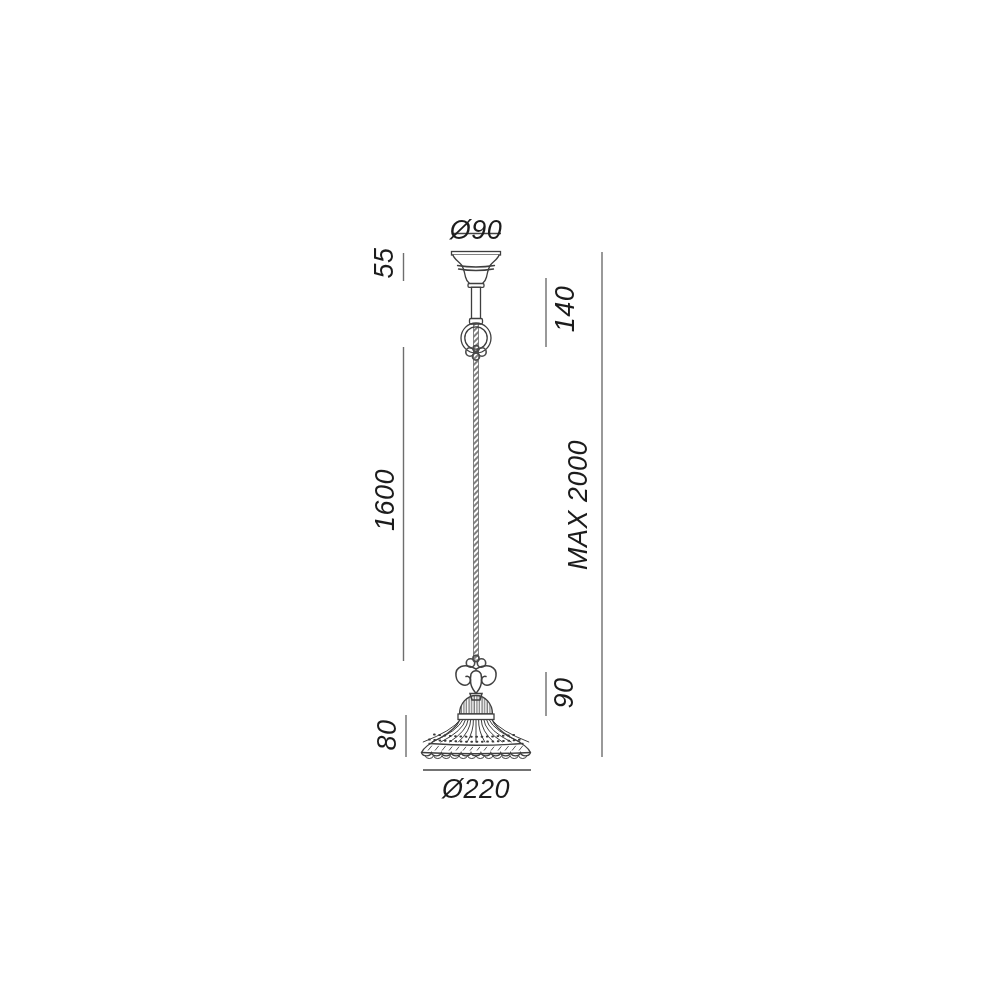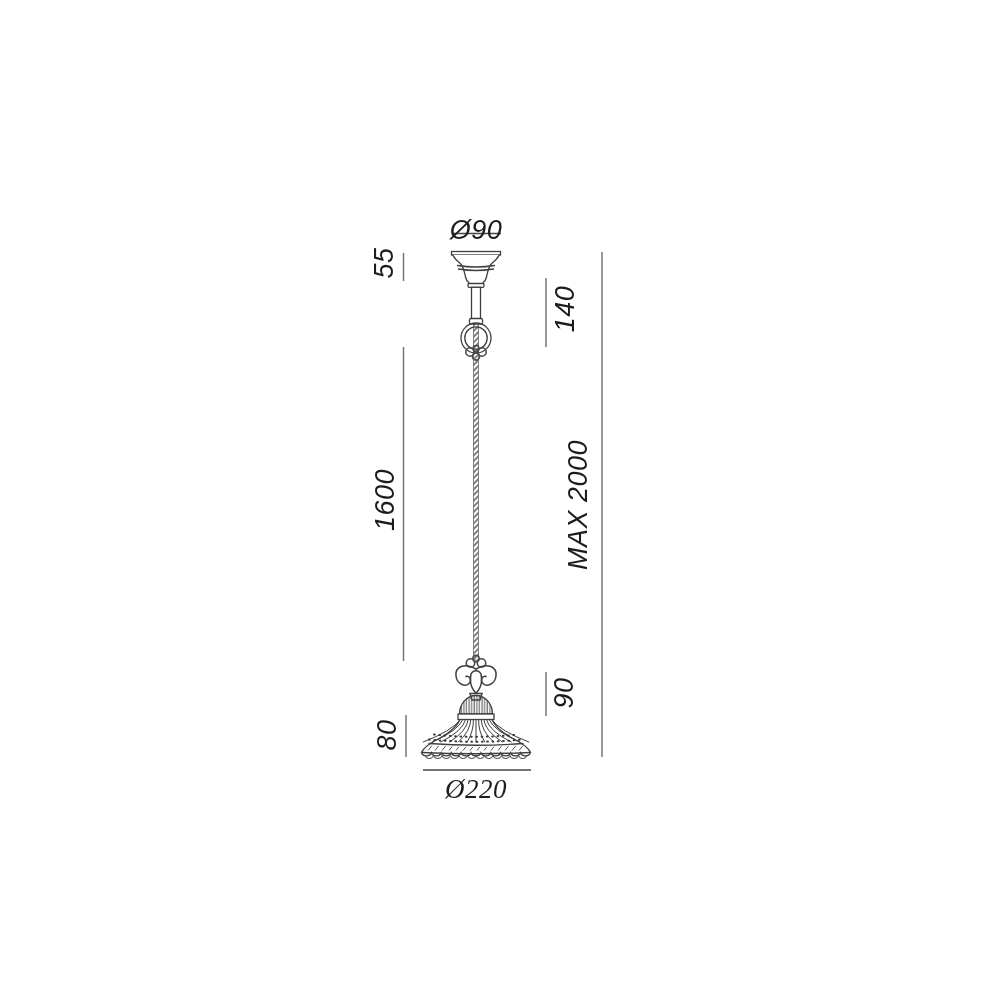--- a/index.html
+++ b/index.html
@@ -150,15 +150,15 @@
   <div class="dim-label vertical" style="left:565px;top:309px;">140</div>
 
   <div class="dim-label vertical" style="left:385px;top:500px;">1600</div>
 
   <div class="dim-label vertical" style="left:578px;top:505px;">MAX 2000</div>
 
   <div class="dim-label vertical" style="left:564px;top:693px;">90</div>
 
   <div class="dim-label vertical" style="left:387px;top:735px;">80</div>
 
-  <div class="dim-label" style="left:476px;top:789px;font-family:Liberation Serif, serif;">Ø220</div>
+  <div class="dim-label" style="left:476px;top:789px;">Ø220</div>
 
 </div>
 
 </body></html>

